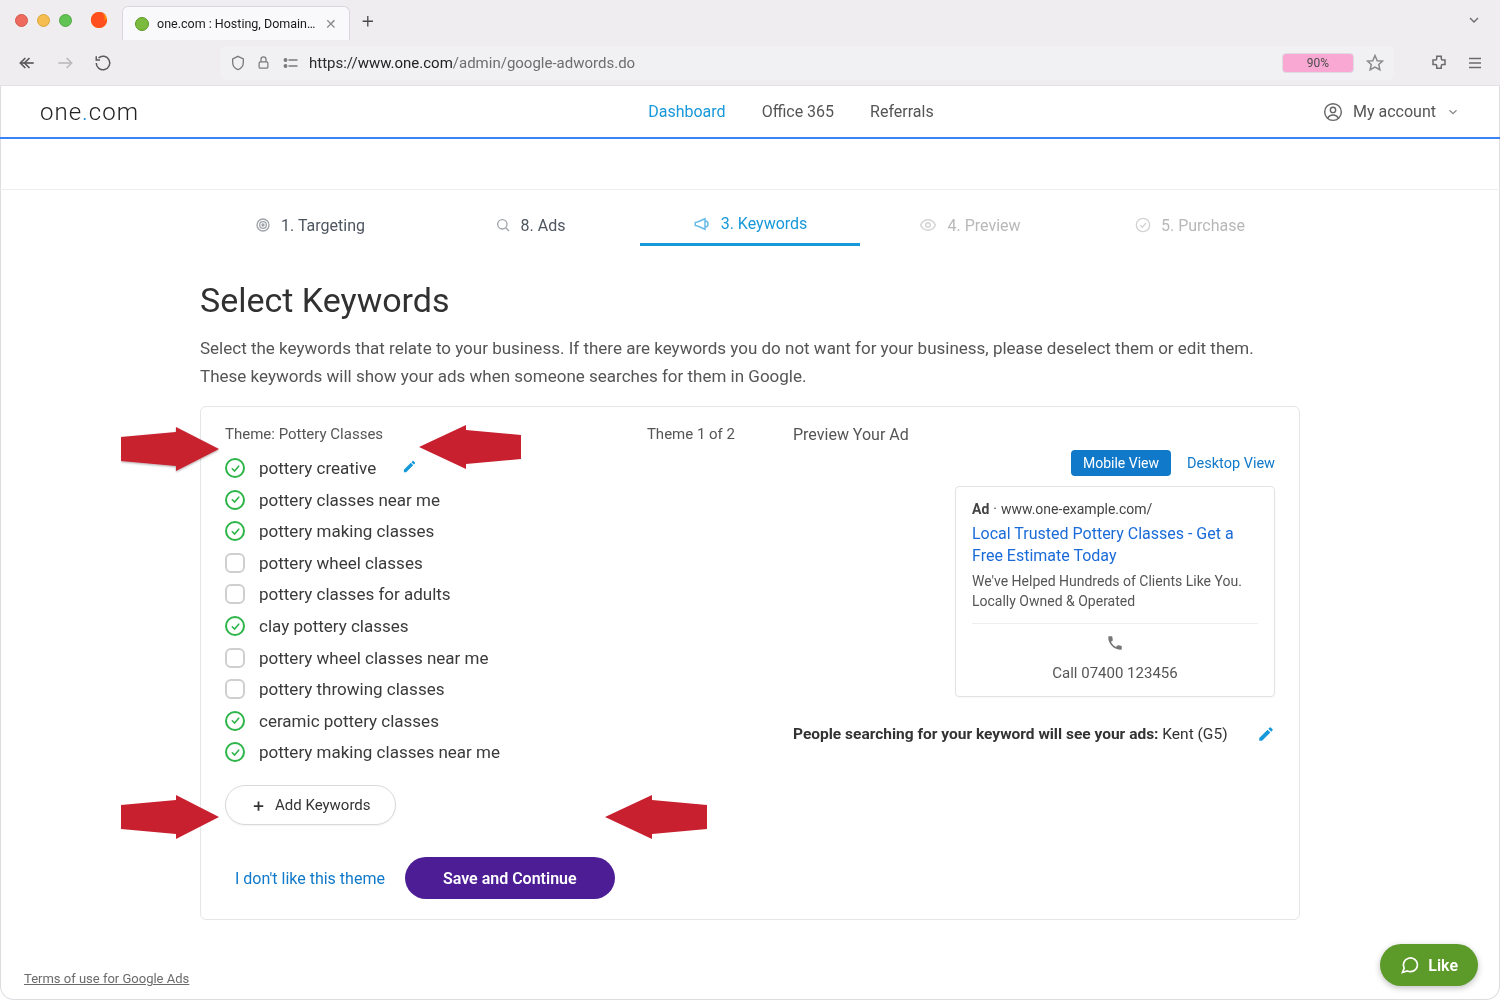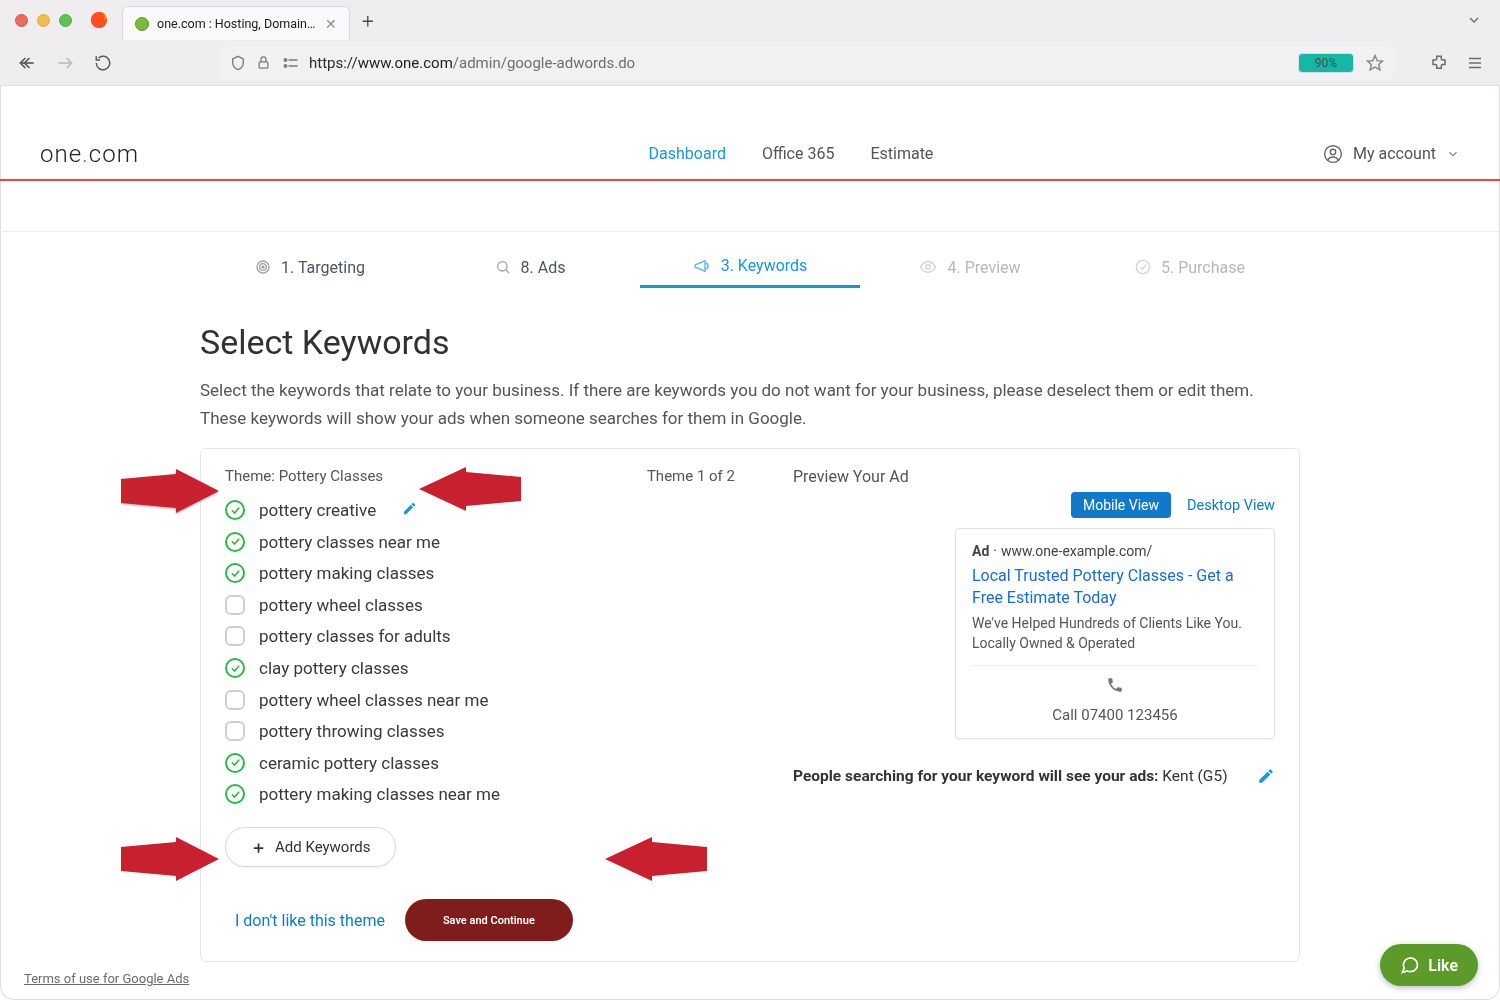--- a/index.html
+++ b/index.html
@@ -23,25 +23,25 @@
   .tab-plus { width: 28px; height: 28px; display:flex; align-items:center; justify-content:center; color:#4b4b4b; font-size:20px; margin-left:4px; }
   .menuchev { margin-left:auto; margin-right:18px; color:#6c6c6c; }
 
   .chrome-addr { height: 45px; display: flex; align-items: center; gap: 16px; padding: 0 16px; }
   .nav-icon { color:#7b7b7b; display:flex; align-items:center; justify-content:center; width:22px; height:22px;}
   .addr-bar { flex: 1; height: 34px; background: #f1f0f3; border-radius: 6px; display: flex; align-items: center; gap: 10px; padding: 0 10px; margin-left: 90px; margin-right: 20px;}
   .addr-icons { display:flex; gap:10px; align-items:center; color:#6d6d6d; }
   .url { font-size: 15px; color: #2c2c2c; }
   .url .domain { color:#222; }
   .url .path { color:#6e6e6e; }
-  .zoom-badge { font-size: 12px; background:#14b8a6; border:1px solid #dedce1; padding:2px 16px; border-radius:4px; color:#4b4b4b; }
+  .zoom-badge { font-size: 12px; background:#f9a8d4; border:1px solid #dedce1; padding:2px 24px; border-radius:4px; color:#4b4b4b; }
   .right-icons { display:flex; gap:18px; align-items:center; color:#6b6b6b; }
 
   
-  .site-header { height: 53px; display:flex; align-items:center; border-bottom:2px solid #ef4444; padding: 8px 40px; margin-top: 42px; }
+  .site-header { height: 53px; display:flex; align-items:center; border-bottom:2px solid #3b82f6; padding: 8px 40px; }
   .logo { font-size: 24px; letter-spacing: 1px; color:#222; font-weight:300; }
   .logo .dot-accent { color:#1b8fd6; }
   .logo .com { color:#222; }
   .site-nav { display:flex; gap:36px; margin-left:auto; margin-right:auto; transform: translateX(60px); }
   .site-nav a { font-size:16px; color:#555; text-decoration:none; }
   .site-nav a.active { color:#1698d9; }
   .acct { display:flex; align-items:center; gap:10px; color:#555; font-size:16px; }
 
   
   .thinline { height:1px; background:#eee; margin-top:50px; }
@@ -91,21 +91,21 @@
   .ad-desc { font-size:14px; color:#555; margin-top:6px; line-height:1.4; }
   .ad-call { border-top:1px solid #eee; margin-top:12px; padding-top:10px; display:flex; align-items:center; gap:12px; color:#555; font-size:15px;flex-direction:column; }
 
   .search-note { font-size:15.5px; color:#333; margin-top:28px; display:flex; gap:12px; }
   .search-note b { font-weight:700; }
   .search-note .txt { flex:1; }
   .pencil2 { color:#1698d9; }
 
   .actions { position:absolute; bottom:20px; left:34px; display:flex; align-items:center; gap:20px; }
   .link-btn { color:#1079c9; font-size:16px; }
-  .primary-btn { background:#7f1d1d; color:#fff; font-size:11px; border:none; border-radius:24px; height:42px; padding:0 38px; font-weight:600; }
+  .primary-btn { background:#4c1d95; color:#fff; font-size:16px; border:none; border-radius:24px; height:42px; padding:0 38px; font-weight:600; }
 
   .terms { position:fixed; bottom:14px; left:24px; font-size:13px; color:#6b6b6b; text-decoration:underline; }
 
   .help { position:fixed; bottom:14px; right:22px; background:#5c9a2a; color:#fff; border-radius:22px; height:42px; padding:0 20px; display:flex; align-items:center; gap:8px; font-size:16px; font-weight:600; box-shadow:0 2px 6px rgba(0,0,0,.25); }
 
   
   .arrow { position:absolute; pointer-events:none; }
 
   
   .rounded-frame { width:1500px; height:1000px; border-radius:14px; overflow:visible; position:relative; box-shadow: inset 0 0 0 1px #dedce1; }
@@ -201,21 +201,21 @@
     </div>
   </div>
 
   <div class="site-header">
     <div class="logo">
       <span>one</span><span class="dot-accent">.</span><span class="com">com</span>
     </div>
     <div class="site-nav">
       <a href="#" class="active">Dashboard</a>
       <a href="#">Office 365</a>
-      <a href="#">Estimate</a>
+      <a href="#">Referrals</a>
     </div>
     <div class="acct">
       <svg width="20" height="20" viewBox="0 0 24 24" fill="none" stroke="#666" stroke-width="1.7">
           <circle cx="12" cy="12" r="10"></circle>
           <circle cx="12" cy="9.5" r="3.2"></circle>
           <path d="M5.5 19.5 C7 16.5 10 15.5 12 15.5 s5 1 6.5 4"></path>
         </svg>
       <span>My account</span>
       <svg width="14" height="14" viewBox="0 0 24 24" fill="none" stroke="#888" stroke-width="2">
           <polyline points="6 9 12 15 18 9"></polyline>

